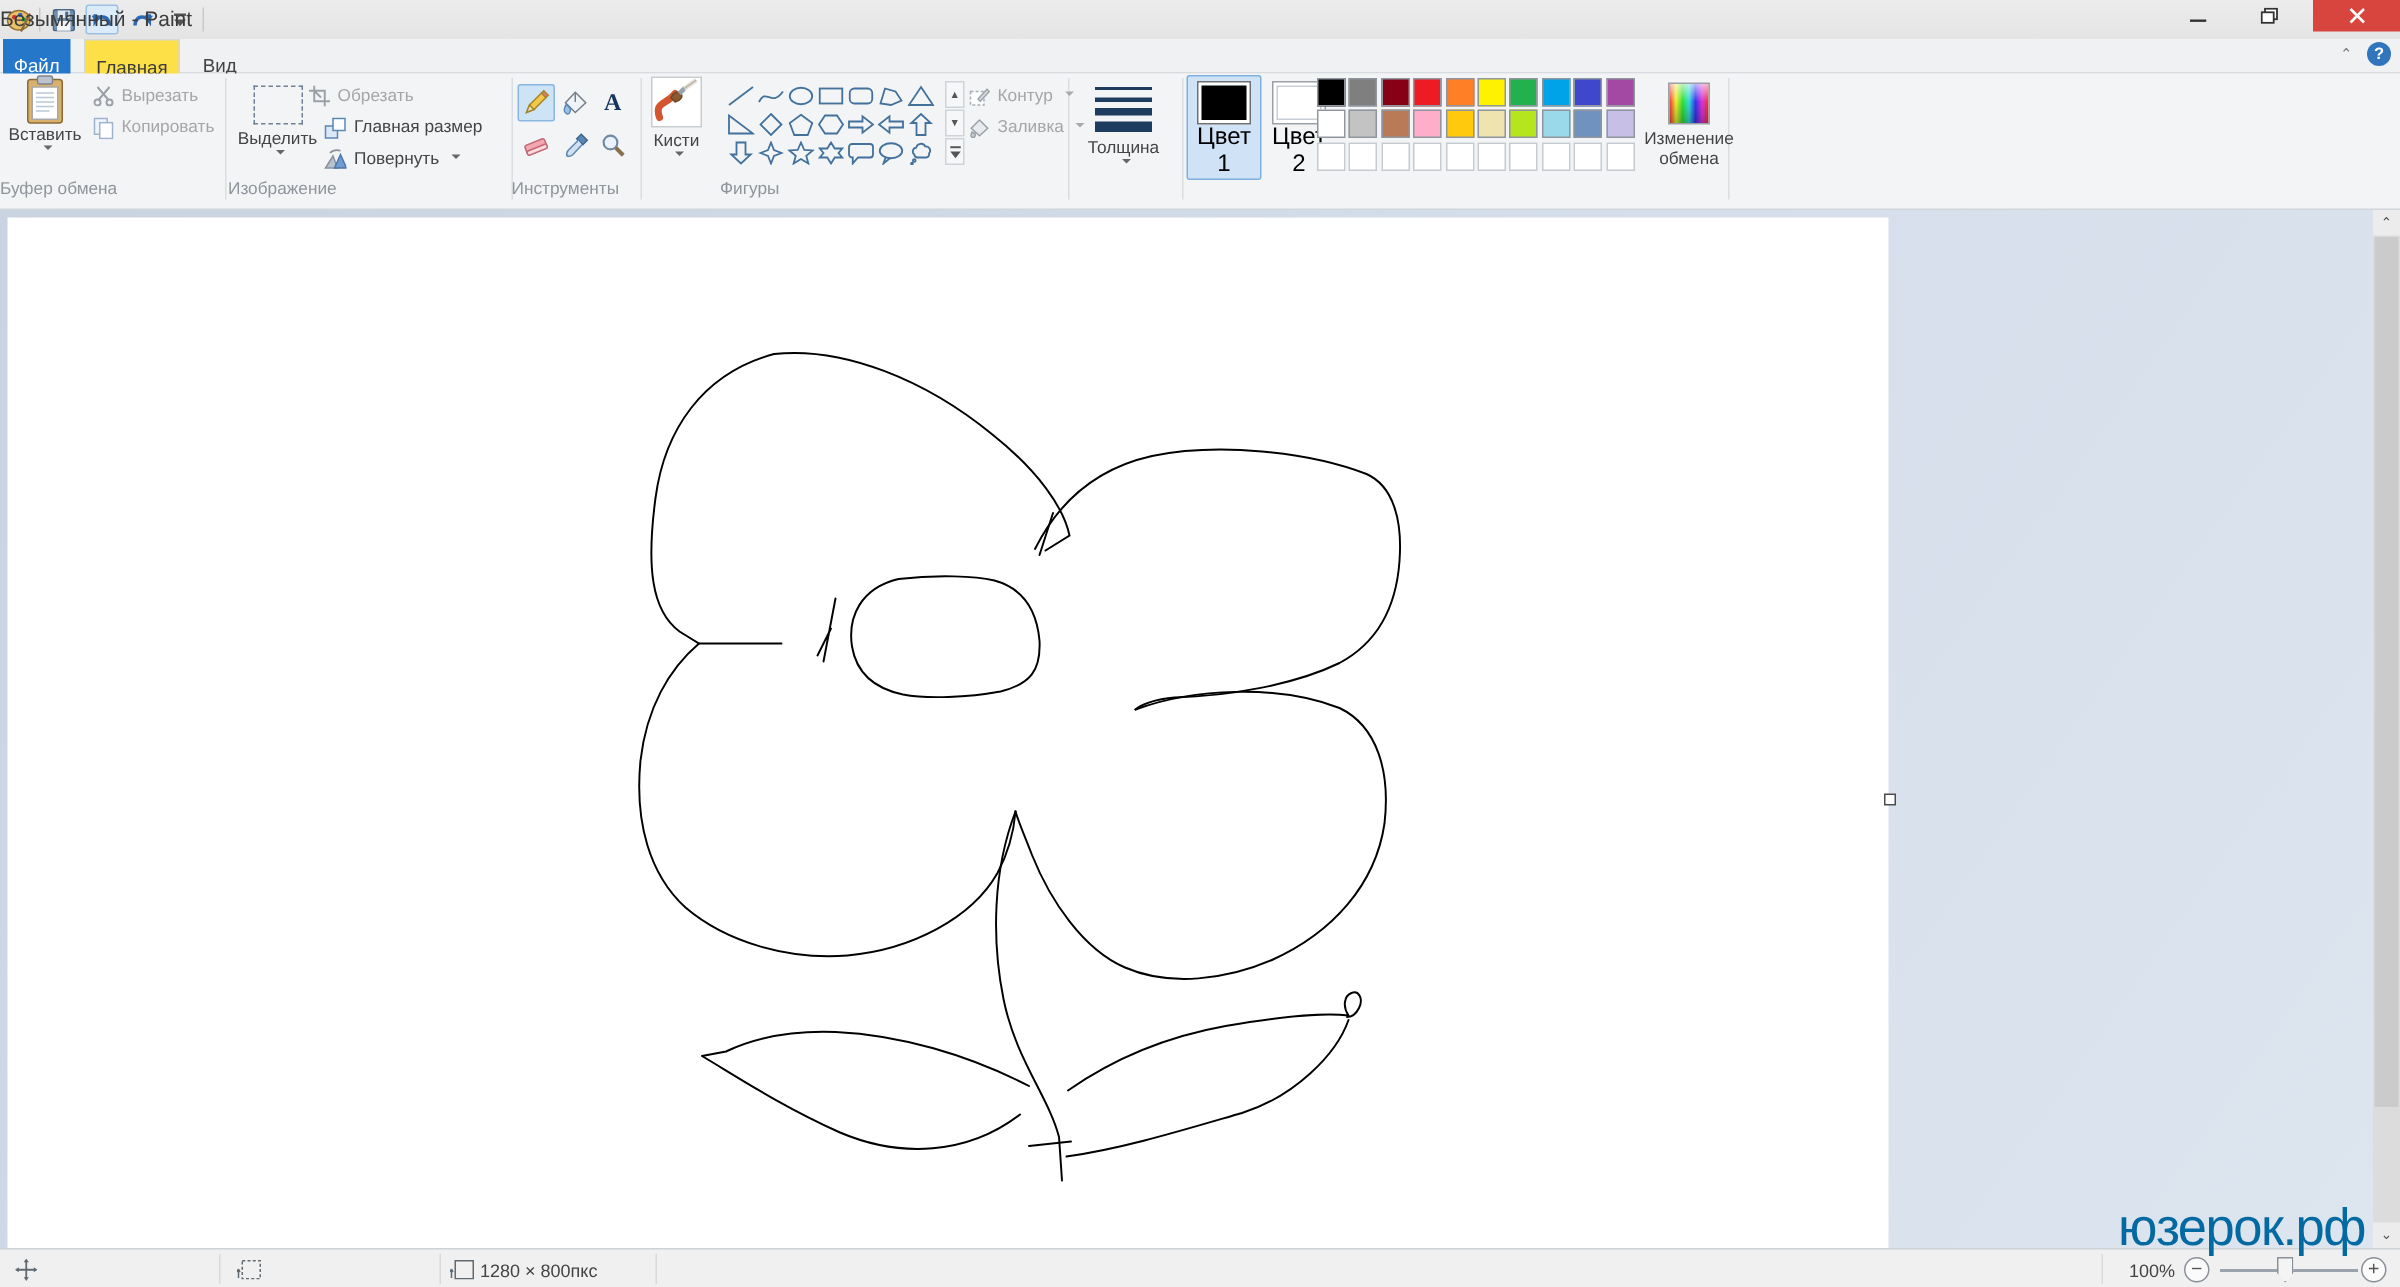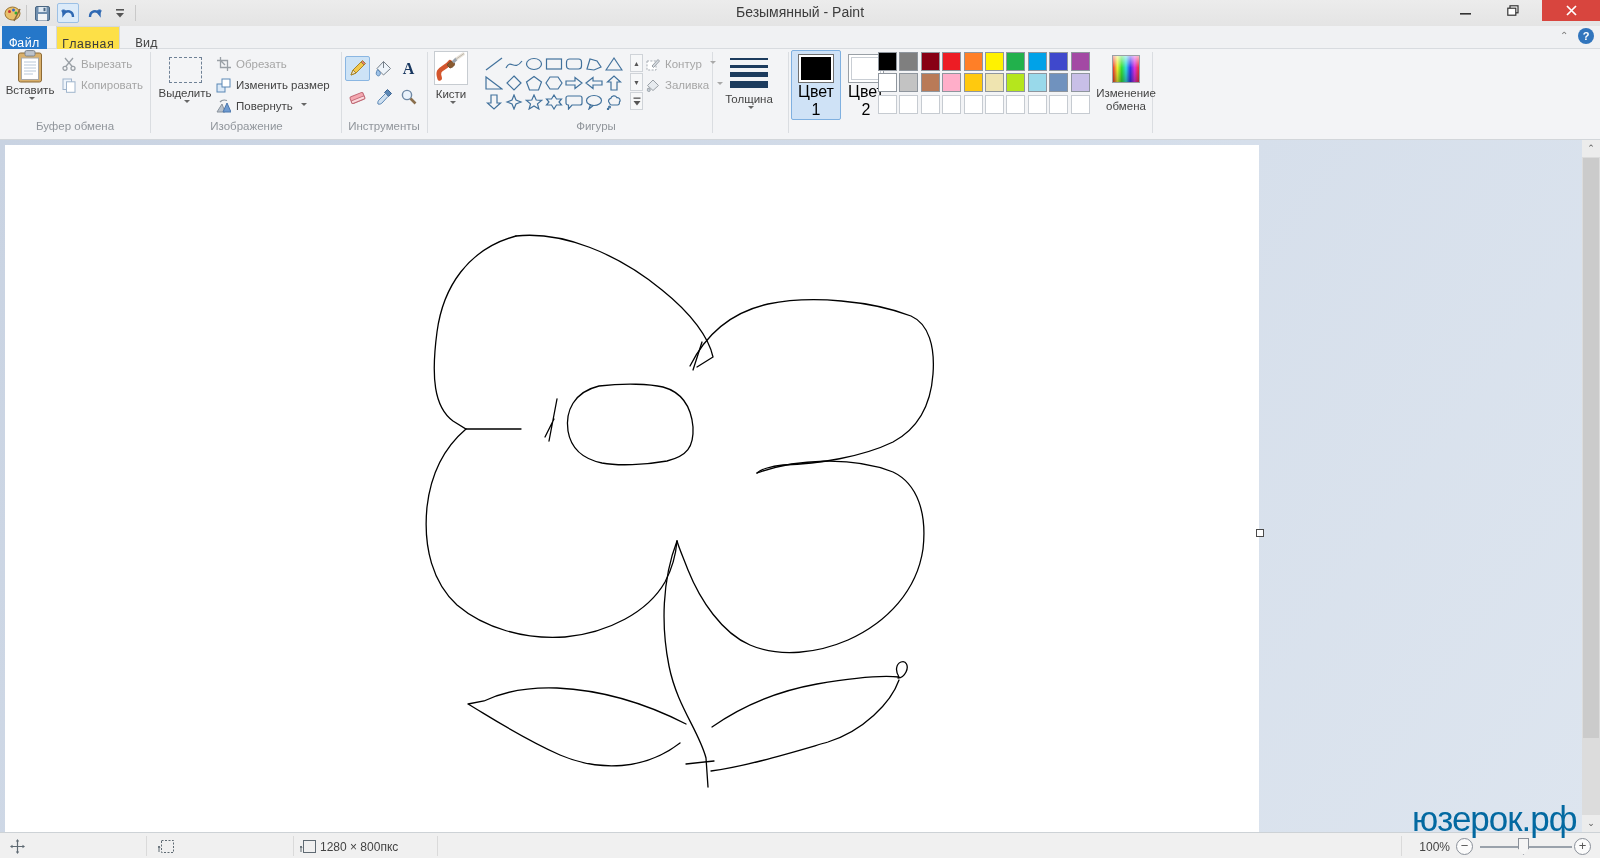--- a/index.html
+++ b/index.html
@@ -7,44 +7,44 @@
     font-family:"Liberation Sans", sans-serif; background:#e9e9e9; }
   .abs { position:absolute; }
 
   
   #titlebar { position:absolute; left:0; top:0; width:1600px; height:26px;
     background:linear-gradient(#ececec,#e4e4e4); }
   #qat { position:absolute; left:4px; top:2px; height:22px; display:flex; align-items:center; gap:4px; }
   .qat-sep { width:1px; height:16px; background:#c9c9c9; }
   .qat-btn { width:22px; height:20px; display:flex; align-items:center; justify-content:center; }
   .qat-btn.boxed { border:1px solid #9cc0e5; background:#dcebf9; border-radius:2px; }
-  #win-title { position:absolute; left:0; right:0; top:4px; text-align:center;
+  #win-title { position:absolute; left:0; right:0; top:4px; 
     font-size:14px; color:#3c3c3c; }
   .winbtn { position:absolute; top:0; height:21px; display:flex; align-items:center; justify-content:center; }
   #btn-min { left:1450px; width:30px; }
   #btn-restore { left:1496px; width:34px; }
   #btn-close { left:1542px; width:58px; background:#d8453e; color:#fff; font-size:13px; }
 
   
   #tabrow { position:absolute; left:0; top:26px; width:1600px; height:23px;
     background:#f0f1f3; border-bottom:1px solid #d8dbdf; }
   .tab { position:absolute; top:0; height:36px; display:flex; align-items:center;
-    justify-content:center; font-size:12.5px; color:#444;font-family:Liberation Mono, monospace; }
+    justify-content:center; font-size:12.5px; color:#444; }
   #tab-file { left:2px; width:45px; background:#2577c9; color:#fff; }
   #tab-home { left:56px; width:64px; background:#fde047; border:1px solid #d5d8db; border-bottom:none; color:#3c3c3c; }
   #tab-view { left:124px; width:45px; }
   #ribbon-collapse { position:absolute; left:1560px; top:30px; color:#777; font-size:10px; }
   #help-btn { position:absolute; left:1578px; top:28px; width:16px; height:16px; border-radius:50%;
     background:#3175bd; color:#fff; font-size:11px; font-weight:bold; text-align:center; line-height:16px; }
 
   
   #ribbon { position:absolute; left:0; top:49px; width:1600px; height:91px;
     background:#f3f4f6; border-bottom:1px solid #d2d6da; }
   .gsep { position:absolute; top:3px; width:1px; height:81px; background:#dadde1; }
-  .glabel { position:absolute; top:71px; text-align:center; font-size:11.5px; color:#90959b; }
+  .glabel { position:absolute; top:71px; font-size:11.5px; color:#90959b; }
   .rtext { font-size:11.5px; color:#444; }
   .rtext.dis { color:#a6a6a6; }
   .dArr { display:inline-block; width:0; height:0; border:3.5px solid transparent;
     border-top-color:#666; margin-left:3px; vertical-align:middle; }
   .dArr.dis { border-top-color:#a9a9a9; }
   .bigbtn { position:absolute; display:flex; flex-direction:column; align-items:center; }
   .bigbtn .lbl { font-size:11.5px; color:#444; line-height:13px; text-align:center; }
   .rowitem { position:absolute; display:flex; align-items:center; gap:5px; height:18px; }
 
   
@@ -207,32 +207,32 @@
     </svg>
     <span class="rtext dis">Копировать</span>
   </div>
   <div class="glabel" style="left:0; width:150px;">Буфер обмена</div>
 
   <div class="bigbtn" style="left:156px; top:1px; width:58px;">
     <div style="width:33px;height:26px;border:1px dashed #6f8196;margin:7px 0 4px;"></div>
     <span class="lbl">Выделить</span>
     <span class="dArr"></span>
   </div>
-  <div class="rowitem" style="left:217px; top:6px;">
+  <div class="rowitem" style="left:206px; top:6px;">
     <svg width="14" height="14" viewBox="0 0 14 14">
       <path d="M3.5 0 V10.5 H14 M0 3.5 H10.5 V14 M3.5 3.5 L8 8" stroke="#9aa0a6" stroke-width="1.3" fill="none"></path>
     </svg>
     <span class="rtext dis">Обрезать</span>
   </div>
   <div class="rowitem" style="left:216px; top:27px;">
     <svg width="15" height="15" viewBox="0 0 15 15">
       <rect x="1" y="6" width="8" height="8" fill="#dbe9f7" stroke="#5b87b5"></rect>
       <rect x="6" y="1" width="8" height="8" fill="#fff" stroke="#5b87b5"></rect>
     </svg>
-    <span class="rtext">Изменить размер</span>
+    <span class="rtext">Главная размер</span>
   </div>
   <div class="rowitem" style="left:216px; top:48px;">
     <svg width="15" height="14" viewBox="0 0 15 14">
       <path d="M1 13 L6 5 L9 13 Z" fill="#b9c2cc" stroke="#8a939d"></path>
       <path d="M7 13 L11 4 L15 13 Z" fill="#6f9bd1" stroke="#4a76ac"></path>
       <path d="M4 3 A5.5 4 0 0 1 11 1.5" fill="none" stroke="#8a939d" stroke-width="1.2"></path>
     </svg>
     <span class="rtext">Повернуть</span>
     <span class="dArr"></span>
   </div>

